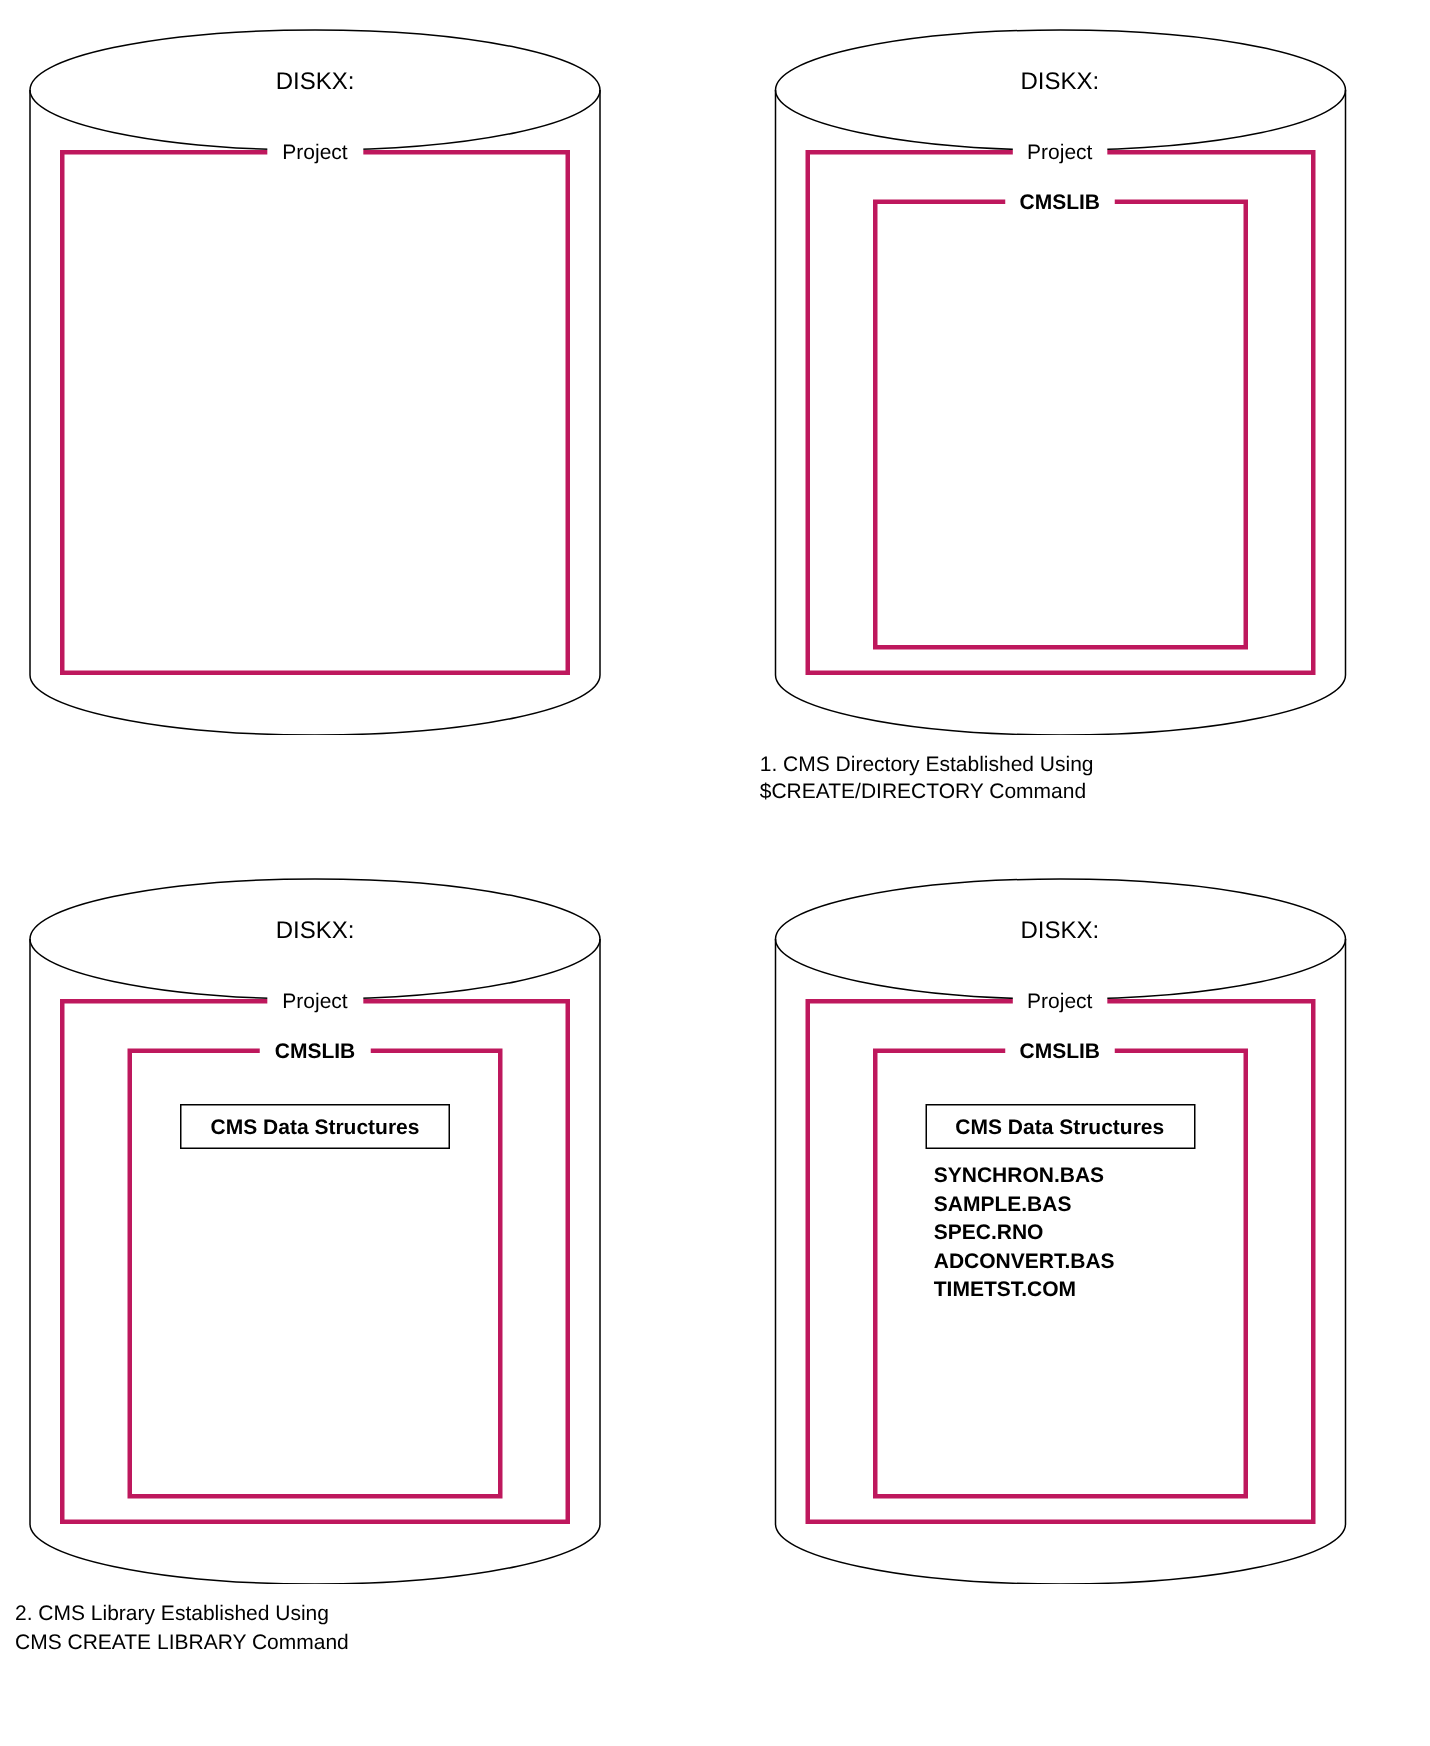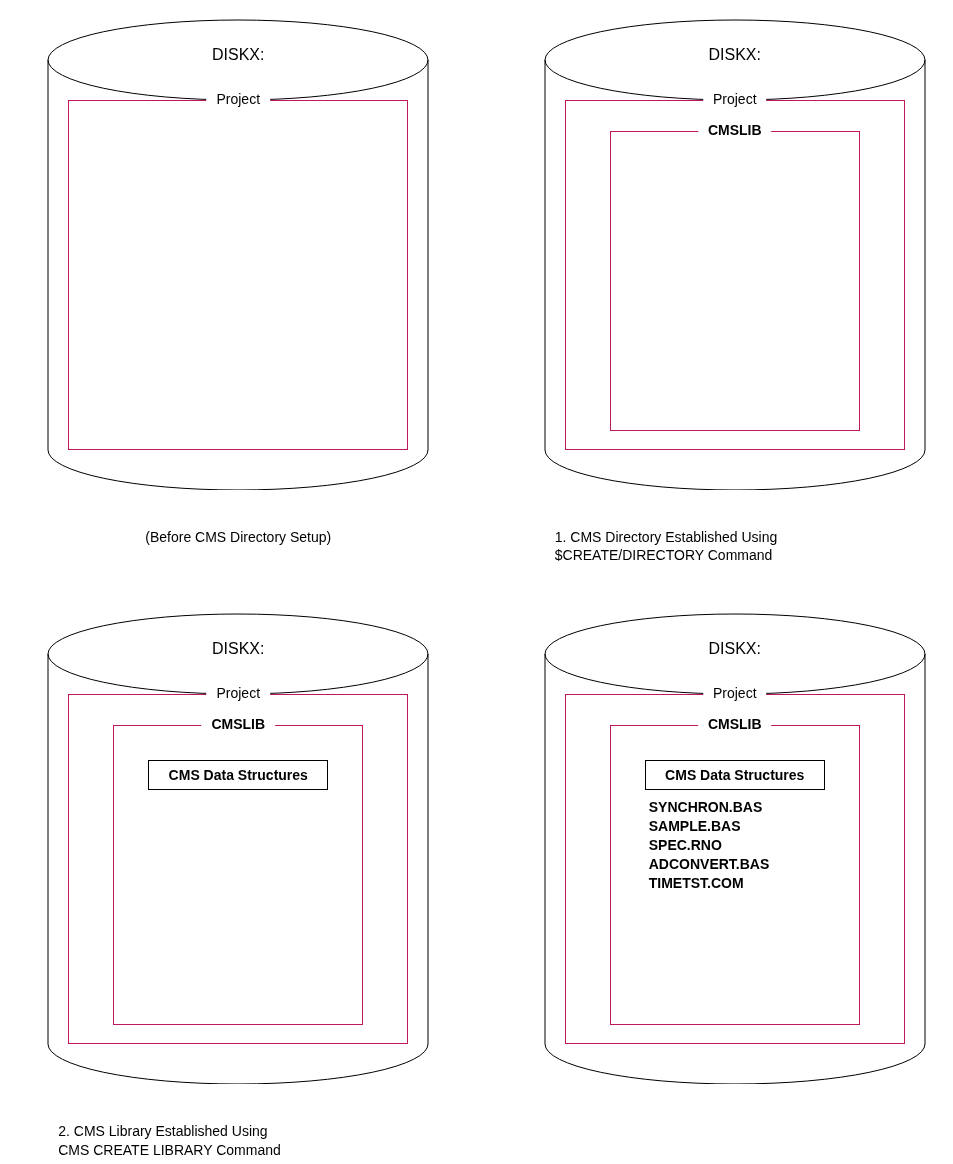--- a/index.html
+++ b/index.html
@@ -11,22 +11,21 @@
   }
   .page {
     width: 953px;
     display: grid;
     grid-template-columns: 1fr 1fr;
     gap: 40px 40px;
   }
   .panel {
     display: flex;
     flex-direction: column;
-    align-items: center;
-    gap: 28px;
+    align-items: flex-start;
   }
   .cylinder {
     position: relative;
     width: 400px;
     height: 480px;
     margin-bottom: 10px;
   }
   .cylinder svg {
     position: absolute;
     inset: 0;
@@ -46,21 +45,21 @@
   .disk-label {
     position: absolute;
     top: 36px;
     left: 0;
     width: 100%;
     text-align: center;
     font-size: 16px;
   }
   .framebox {
     position: relative;
-    border: 1px solid #be185d;
+    border: 3px solid #be185d;
     width: 100%;
     padding: 16px 14px 14px 14px;
   }
   .framebox .box-label {
     position: absolute;
     top: -10px;
     left: 50%;
     transform: translateX(-50%);
     background: #fff;
     padding: 0 10px;
@@ -116,23 +115,20 @@
         <line x1="10" y1="50" x2="10" y2="440" stroke="#000" stroke-width="1"></line>
         <line x1="390" y1="50" x2="390" y2="440" stroke="#000" stroke-width="1"></line>
         <path d="M10 440 A190 40 0 0 0 390 440" fill="none" stroke="#000" stroke-width="1"></path>
       </svg>
       <div class="disk-label">DISKX:</div>
       <div class="cyl-inner">
         <div class="framebox project-box">
           <span class="box-label">Project</span>
         </div>
       </div>
-    </div>
-    <div class="caption center">
-      <span>(Before CMS Directory Setup)</span>
     </div>
   </div>
 
   <div class="panel">
     <div class="cylinder">
       <svg viewBox="0 0 400 480">
         <ellipse cx="200" cy="50" rx="190" ry="40" fill="none" stroke="#000" stroke-width="1"></ellipse>
         <line x1="10" y1="50" x2="10" y2="440" stroke="#000" stroke-width="1"></line>
         <line x1="390" y1="50" x2="390" y2="440" stroke="#000" stroke-width="1"></line>
         <path d="M10 440 A190 40 0 0 0 390 440" fill="none" stroke="#000" stroke-width="1"></path>

